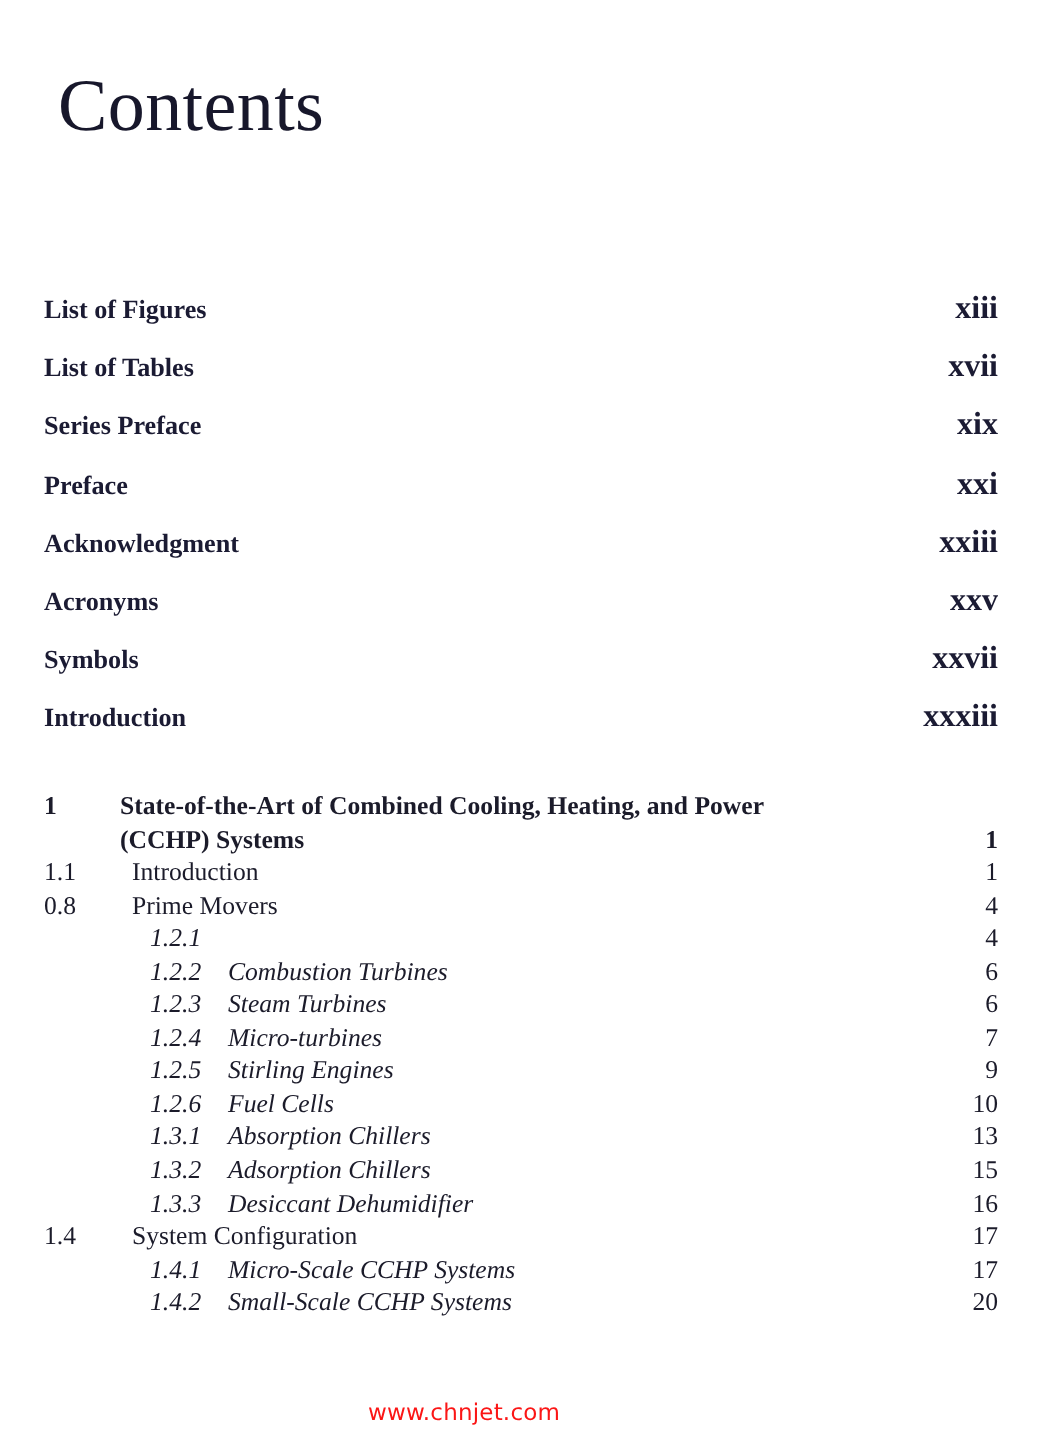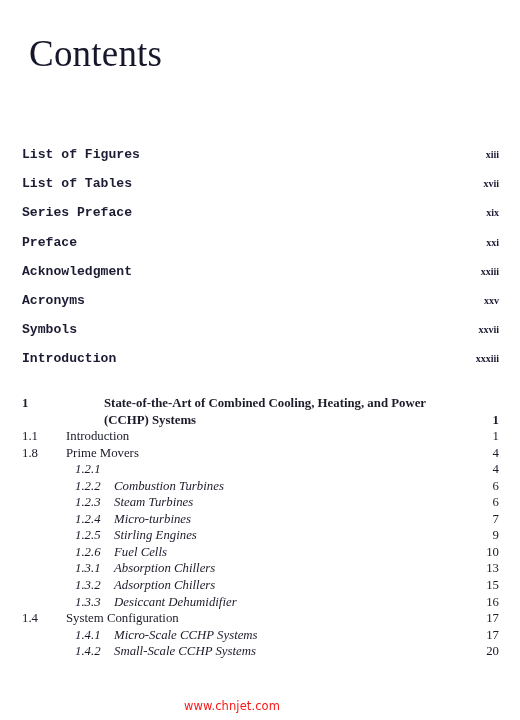--- a/index.html
+++ b/index.html
@@ -48,28 +48,27 @@
   }
   .fm-label {
     position: absolute;
     left: 22px;
     top: 0;
     font-weight: bold;
     font-size: 13.1px;
     line-height: 14px;
     white-space: nowrap;
     color: #1b1b33;
-    font-family: Liberation Mono, monospace;
   }
   .fm-page {
     position: absolute;
     right: 21px;
     top: 0;
     font-weight: bold;
-    font-size: 10px;
+    font-size: 16px;
     line-height: 14px;
     text-align: right;
     color: #1b1b33;
   }
 
   .body-matter {
     position: absolute;
     left: 0;
     top: 396px;
     width: 520px;
@@ -103,21 +102,21 @@
     position: absolute;
     top: 0;
     right: 21px;
     text-align: right;
     font-size: 12.8px;
     line-height: 14.5px;
   }
 
   
   .lvl-chapter .num { left: 22px; font-weight: bold; }
-  .lvl-chapter .txt { left: 60px; font-weight: bold; margin-left: 44px; }
+  .lvl-chapter .txt { left: 60px; font-weight: bold; }
   .lvl-chapter .pg  { font-weight: bold; }
 
   
   .lvl-section .num { left: 22px; font-weight: normal; }
   .lvl-section .txt { left: 66px; font-weight: normal; }
   .lvl-section .pg  { font-weight: normal; }
 
   
   .lvl-subsection .num { left: 75px; font-style: italic; text-align: right; }
   .lvl-subsection .txt { left: 114px; font-style: italic; }
@@ -190,21 +189,21 @@
       </div>
       <div class="entry lvl-section">
         <div class="row">
           <span class="num">1.1</span>
           <span class="txt">Introduction</span>
           <span class="pg">1</span>
         </div>
       </div>
       <div class="entry lvl-section">
         <div class="row">
-          <span class="num">1.8</span>
+          <span class="num">0.8</span>
           <span class="txt">Prime Movers</span>
           <span class="pg">4</span>
         </div>
       </div>
       <div class="entry lvl-subsection">
         <div class="row">
           <span class="num">1.2.1</span>
           <span class="pg">4</span>
         </div>
       </div>

